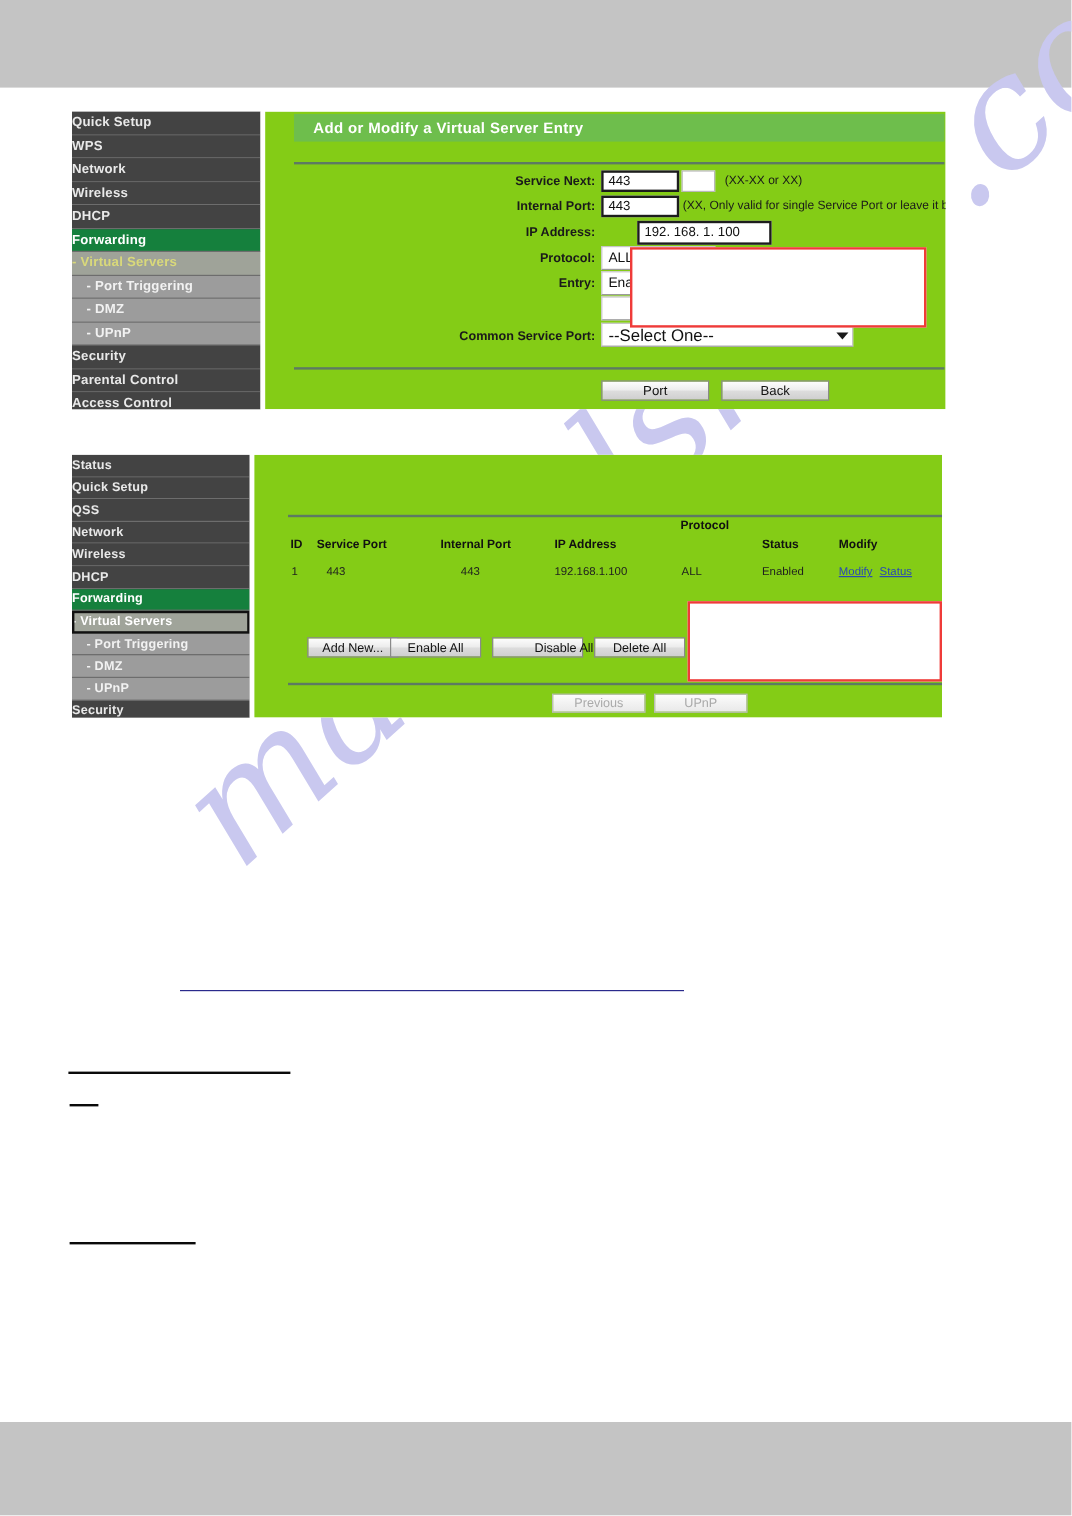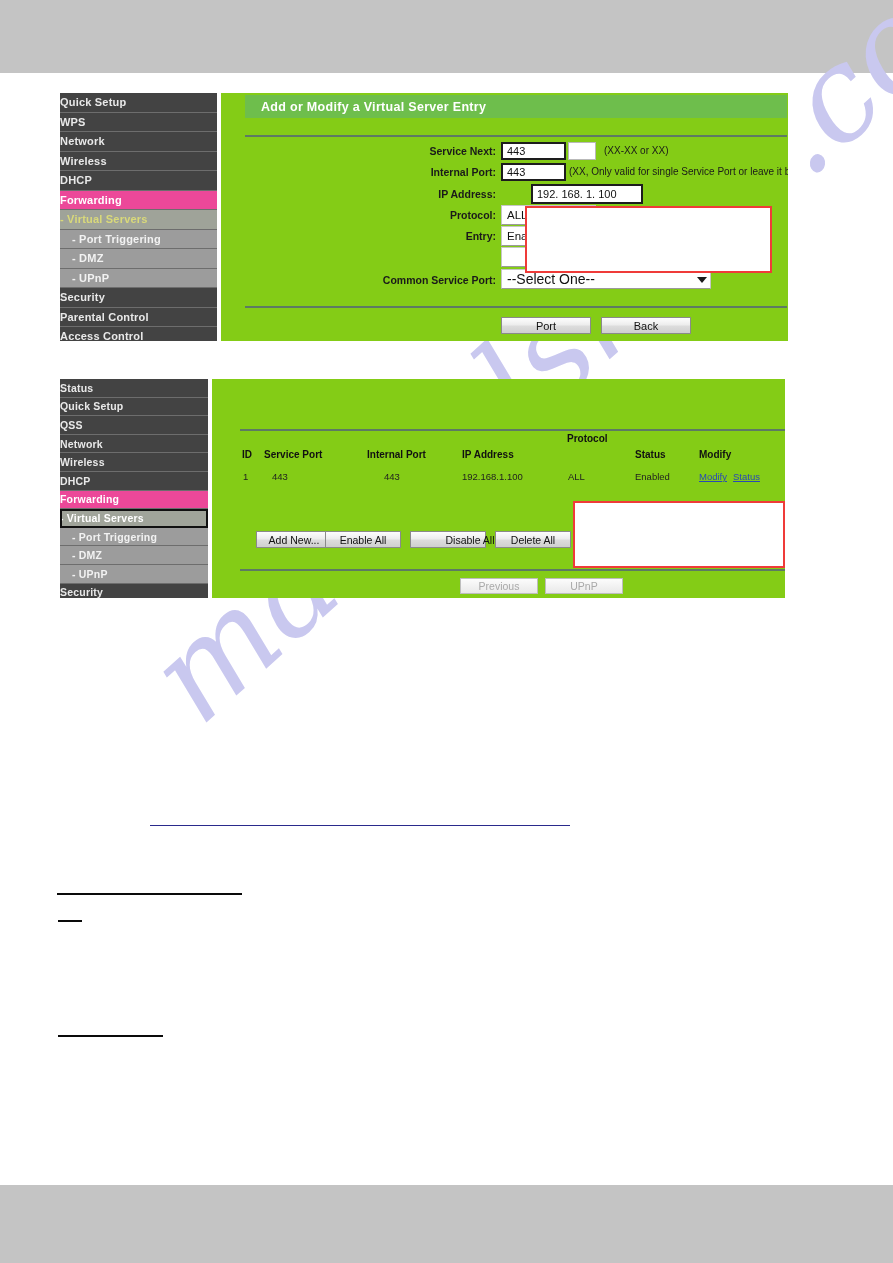--- a/index.html
+++ b/index.html
@@ -57,21 +57,21 @@
     letter-spacing:.2px;
     white-space:nowrap;
   }
   .rt-sidebar .rt-item.sub{
     background:#9c9c9c;
     color:#f2f2f2;
     padding-left:12px;
     font-weight:bold;
   }
   .rt-sidebar .rt-item.active{
-    background:#ec4899;
+    background:#15803d;
     color:#ffffff;
   }
   .rt-sidebar .rt-item.subactive{
     background:#9fa399;
     color:#d9d97a;
   }
   .rt-sidebar .rt-item.boxed{
     outline:2px solid #111;
     outline-offset:-2px;
     background:#a0a49a;

